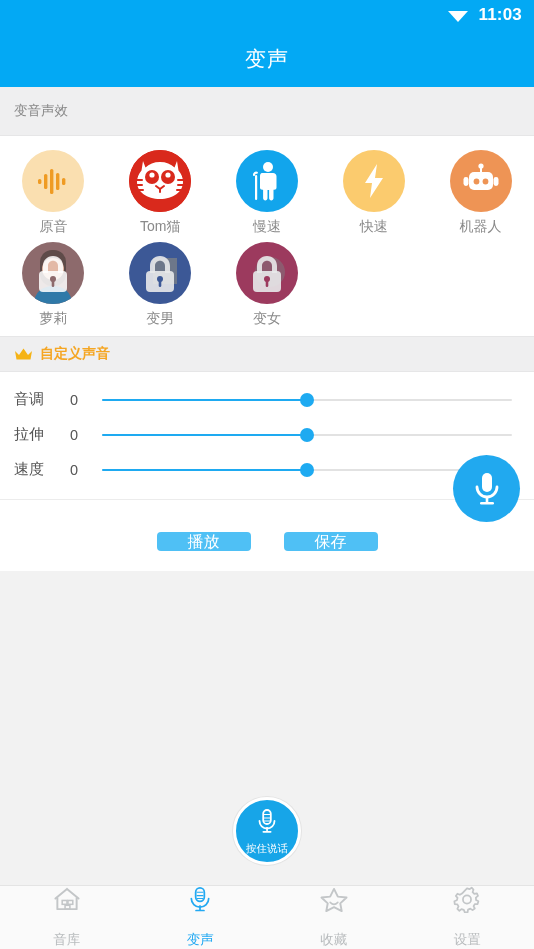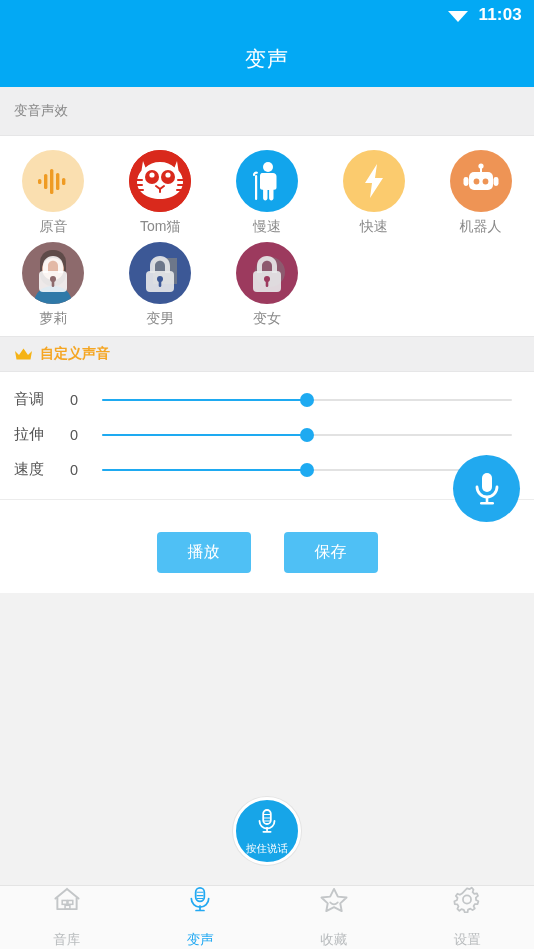--- a/index.html
+++ b/index.html
@@ -190,21 +190,21 @@
     letter-spacing: 1px;
   }
   .rec-actions {
     display: flex;
     justify-content: center;
     gap: 33px;
     margin-top: 18px;
   }
   .rec-btn {
     width: 94px;
-    height: 41px;
+    height: 19px;
     background: #4fc0f5;
     border: none;
     border-radius: 4px;
     color: #ffffff;
     font-size: 16px;
     font-family: inherit;
     cursor: pointer;
   }
 
   

